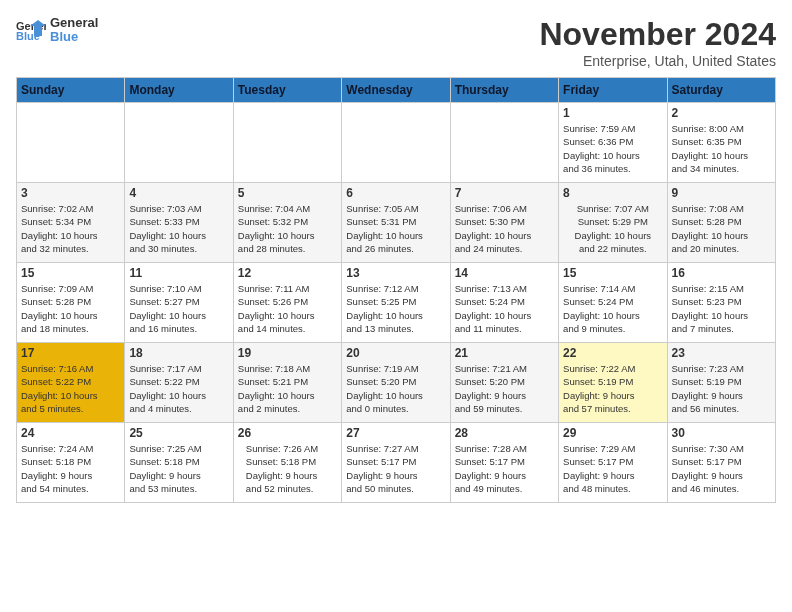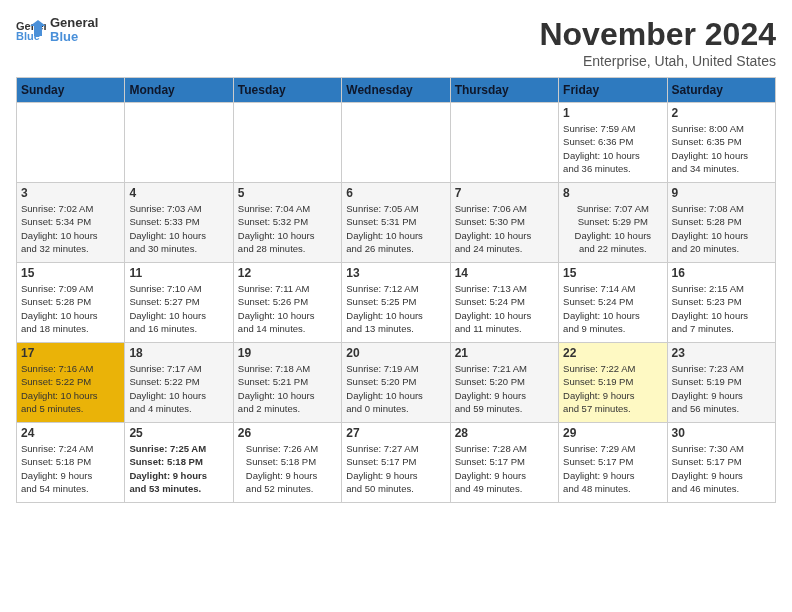--- a/index.html
+++ b/index.html
@@ -290,21 +290,21 @@
       <tr>
         <td>
           <span class="day-number">24</span>
           <div class="day-info" style="white-space: pre-line;">Sunrise: 7:24 AM
 Sunset: 5:18 PM
 Daylight: 9 hours
 and 54 minutes.</div>
         </td>
         <td>
           <span class="day-number">25</span>
-          <div class="day-info" style="white-space: pre-line; font-weight: bold;">Sunrise: 7:25 AM
+          <div class="day-info" style="white-space: pre-line;">Sunrise: 7:25 AM
 Sunset: 5:18 PM
 Daylight: 9 hours
 and 53 minutes.</div>
         </td>
         <td>
           <span class="day-number">26</span>
           <div class="day-info" style="white-space: pre-line; margin-left: 8px;">Sunrise: 7:26 AM
 Sunset: 5:18 PM
 Daylight: 9 hours
 and 52 minutes.</div>

